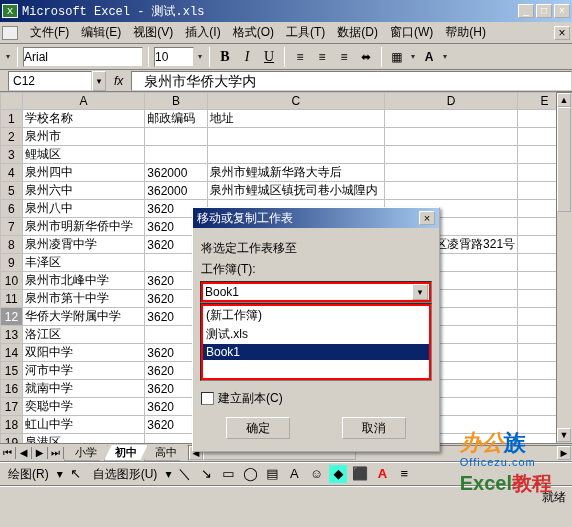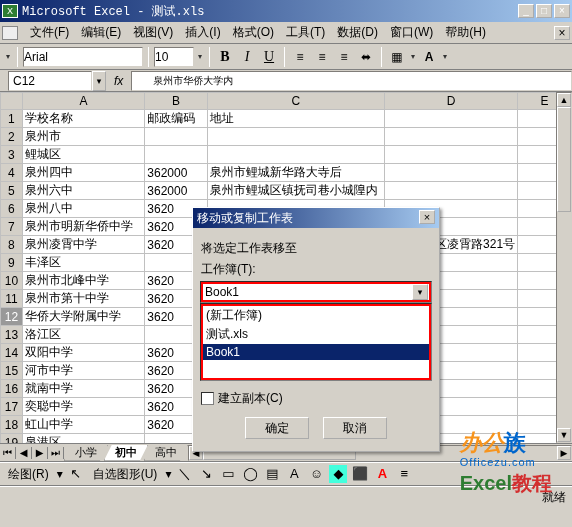--- a/index.html
+++ b/index.html
@@ -25,21 +25,21 @@
 .size-combo { width: 40px; }
 .bold { font-weight: bold; font-family: "Times New Roman"; font-size: 14px; }
 .italic { font-style: italic; font-family: "Times New Roman"; font-size: 14px; }
 .underline { text-decoration: underline; font-family: "Times New Roman"; font-size: 14px; }
 .color-a { font-weight: bold; color: #000; border-bottom: 3px solid red; line-height:14px; padding:0 2px; }
 
 .namebox-row { background: #d4d0c8; height: 22px; display: flex; align-items: center; border-bottom: 1px solid #808080; }
 .name-box { width: 84px; height: 20px; background: white; border: 1px inset #d4d0c8; margin-left: 8px; padding: 0 4px; line-height: 18px; }
 .nb-drop { width: 14px; height: 20px; background: #d4d0c8; border: 1px outset #fff; text-align: center; font-size: 9px; line-height: 18px; }
 .fx-lbl { padding: 0 8px; font-style: italic; font-family: Liberation Sans, sans-serif; font-size: 12px; }
-.formula-bar { flex: 1; height: 20px; background: white; border: 1px inset #d4d0c8; padding: 0 21px; line-height: 18px; font-size: 10px; }
+.formula-bar { flex: 1; height: 20px; background: white; border: 1px inset #d4d0c8; padding: 0 12px; line-height: 18px; font-size: 14px; }
 
 .grid-area { position: relative; background: white; height: 370px; overflow: hidden; border-bottom: 1px solid #808080; }
 table { border-collapse: collapse; table-layout: fixed; }
 th, td { border: 1px solid #c0c0c0; height: 17px; font-size: 12px; padding: 0 2px; overflow: hidden; white-space: nowrap; }
 th { background: #d4d0c8; font-weight: normal; text-align: center; }
 .row-hdr { width: 24px; background: #d4d0c8; text-align: center; }
 .col-a { width: 128px; } .col-b { width: 68px; } .col-c { width: 180px; } .col-d { width: 84px; } .col-e { width: 78px; }
 tbody td { text-align: left; }
 .sel-row .row-hdr, .sel-col { background: #999 !important; color: #fff; }
 .sel-cell { border: 2px solid black !important; }
@@ -58,33 +58,33 @@
 .vscroll .thumb { position: absolute; left: 0; right: 0; top: 14px; height: 30%; background: #d4d0c8; border: 1px outset #fff; }
 
 .draw-bar { background: #d4d0c8; height: 24px; display: flex; align-items: center; padding: 0 4px; gap: 4px; border-top: 1px solid #fff; border-bottom: 1px solid #808080; }
 .draw-bar .lbl { padding: 0 4px; }
 .draw-bar .sm { width: 18px; height: 18px; border: 1px solid transparent; text-align: center; line-height: 16px; cursor: pointer; font-size: 13px; }
 
 .status-bar { background: #d4d0c8; height: 20px; padding: 2px 6px; border-top: 1px solid #fff; text-align: right; }
 
 
 .dialog { position: absolute; left: 192px; top: 207px; width: 248px; background: #d4d0c8; border: 1px outset #fff; box-shadow: 2px 2px 3px rgba(0,0,0,0.4); z-index: 10; }
-.dlg-title { background: linear-gradient(to right, #0a246a, #a6caf0); color: white; height: 20px; padding: 2px 4px; font-size: 12px; display: flex; }
+.dlg-title { background: linear-gradient(to right, #0a246a, #a6caf0); color: white; height: 20px; padding: 2px 4px; font-size: 12px; display: flex; align-items: center; }
 .dlg-title .cls { margin-left: auto; width: 16px; height: 14px; background: #d4d0c8; color: black; border: 1px outset #fff; text-align: center; line-height: 12px; font-size: 11px; }
 .dlg-body { padding: 8px; font-size: 12px; border-radius: 10px; }
 .dlg-body .lbl { margin: 4px 0; }
 .dlg-combo { width: 100%; height: 20px; background: white; border: 2px solid red; outline: 1px inset #808080; display: flex; align-items: center; padding: 0 2px; position: relative; }
 .dlg-combo .drop { position: absolute; right: 1px; width: 16px; height: 16px; background: #d4d0c8; border: 1px outset #fff; text-align: center; font-size: 9px; line-height: 14px; }
 .dlg-list { width: 100%; height: 76px; background: white; border: 2px solid red; outline: 1px inset #808080; overflow: auto; margin-top: 2px; position: relative; }
 .dlg-list .item { padding: 1px 3px; font-size: 12px; }
 .dlg-list .item.sel { background: #0a246a; color: white; }
 .dlg-chk { margin: 10px 0 6px 0; display: flex; align-items: center; gap: 4px; }
 .dlg-chk input { appearance: none; width: 13px; height: 13px; border: 1px inset #808080; background: white; }
 .dlg-btns { text-align: center; padding: 4px 0; }
-.dlg-btns button { width: 64px; height: 22px; background: #d4d0c8; border: 1px outset #fff; margin: 0 5px; font-size: 12px; cursor: pointer; }
+.dlg-btns button { width: 64px; height: 22px; background: #d4d0c8; border: 1px outset #fff; margin: 0 24px; font-size: 12px; cursor: pointer; }
 
 .watermark { position: absolute; right: 20px; bottom: 30px; z-index: 5; font-family: Arial; pointer-events: none; text-align: left; }
 .wm1 { font-size: 22px; font-weight: bold; }
 .wm1 .o { color: #f7941d; font-style: italic; } .wm1 .b { color: #0066cc; }
 .wm2 { font-size: 11px; color: #0066cc; letter-spacing: 1px; margin-top: -2px; }
 .wm3 { font-size: 20px; font-weight: bold; margin-top: 2px; }
 .wm3 .e { color: #2e7d32; } .wm3 .t { color: #d32f2f; }
 </style>
 </head>
 <body>

